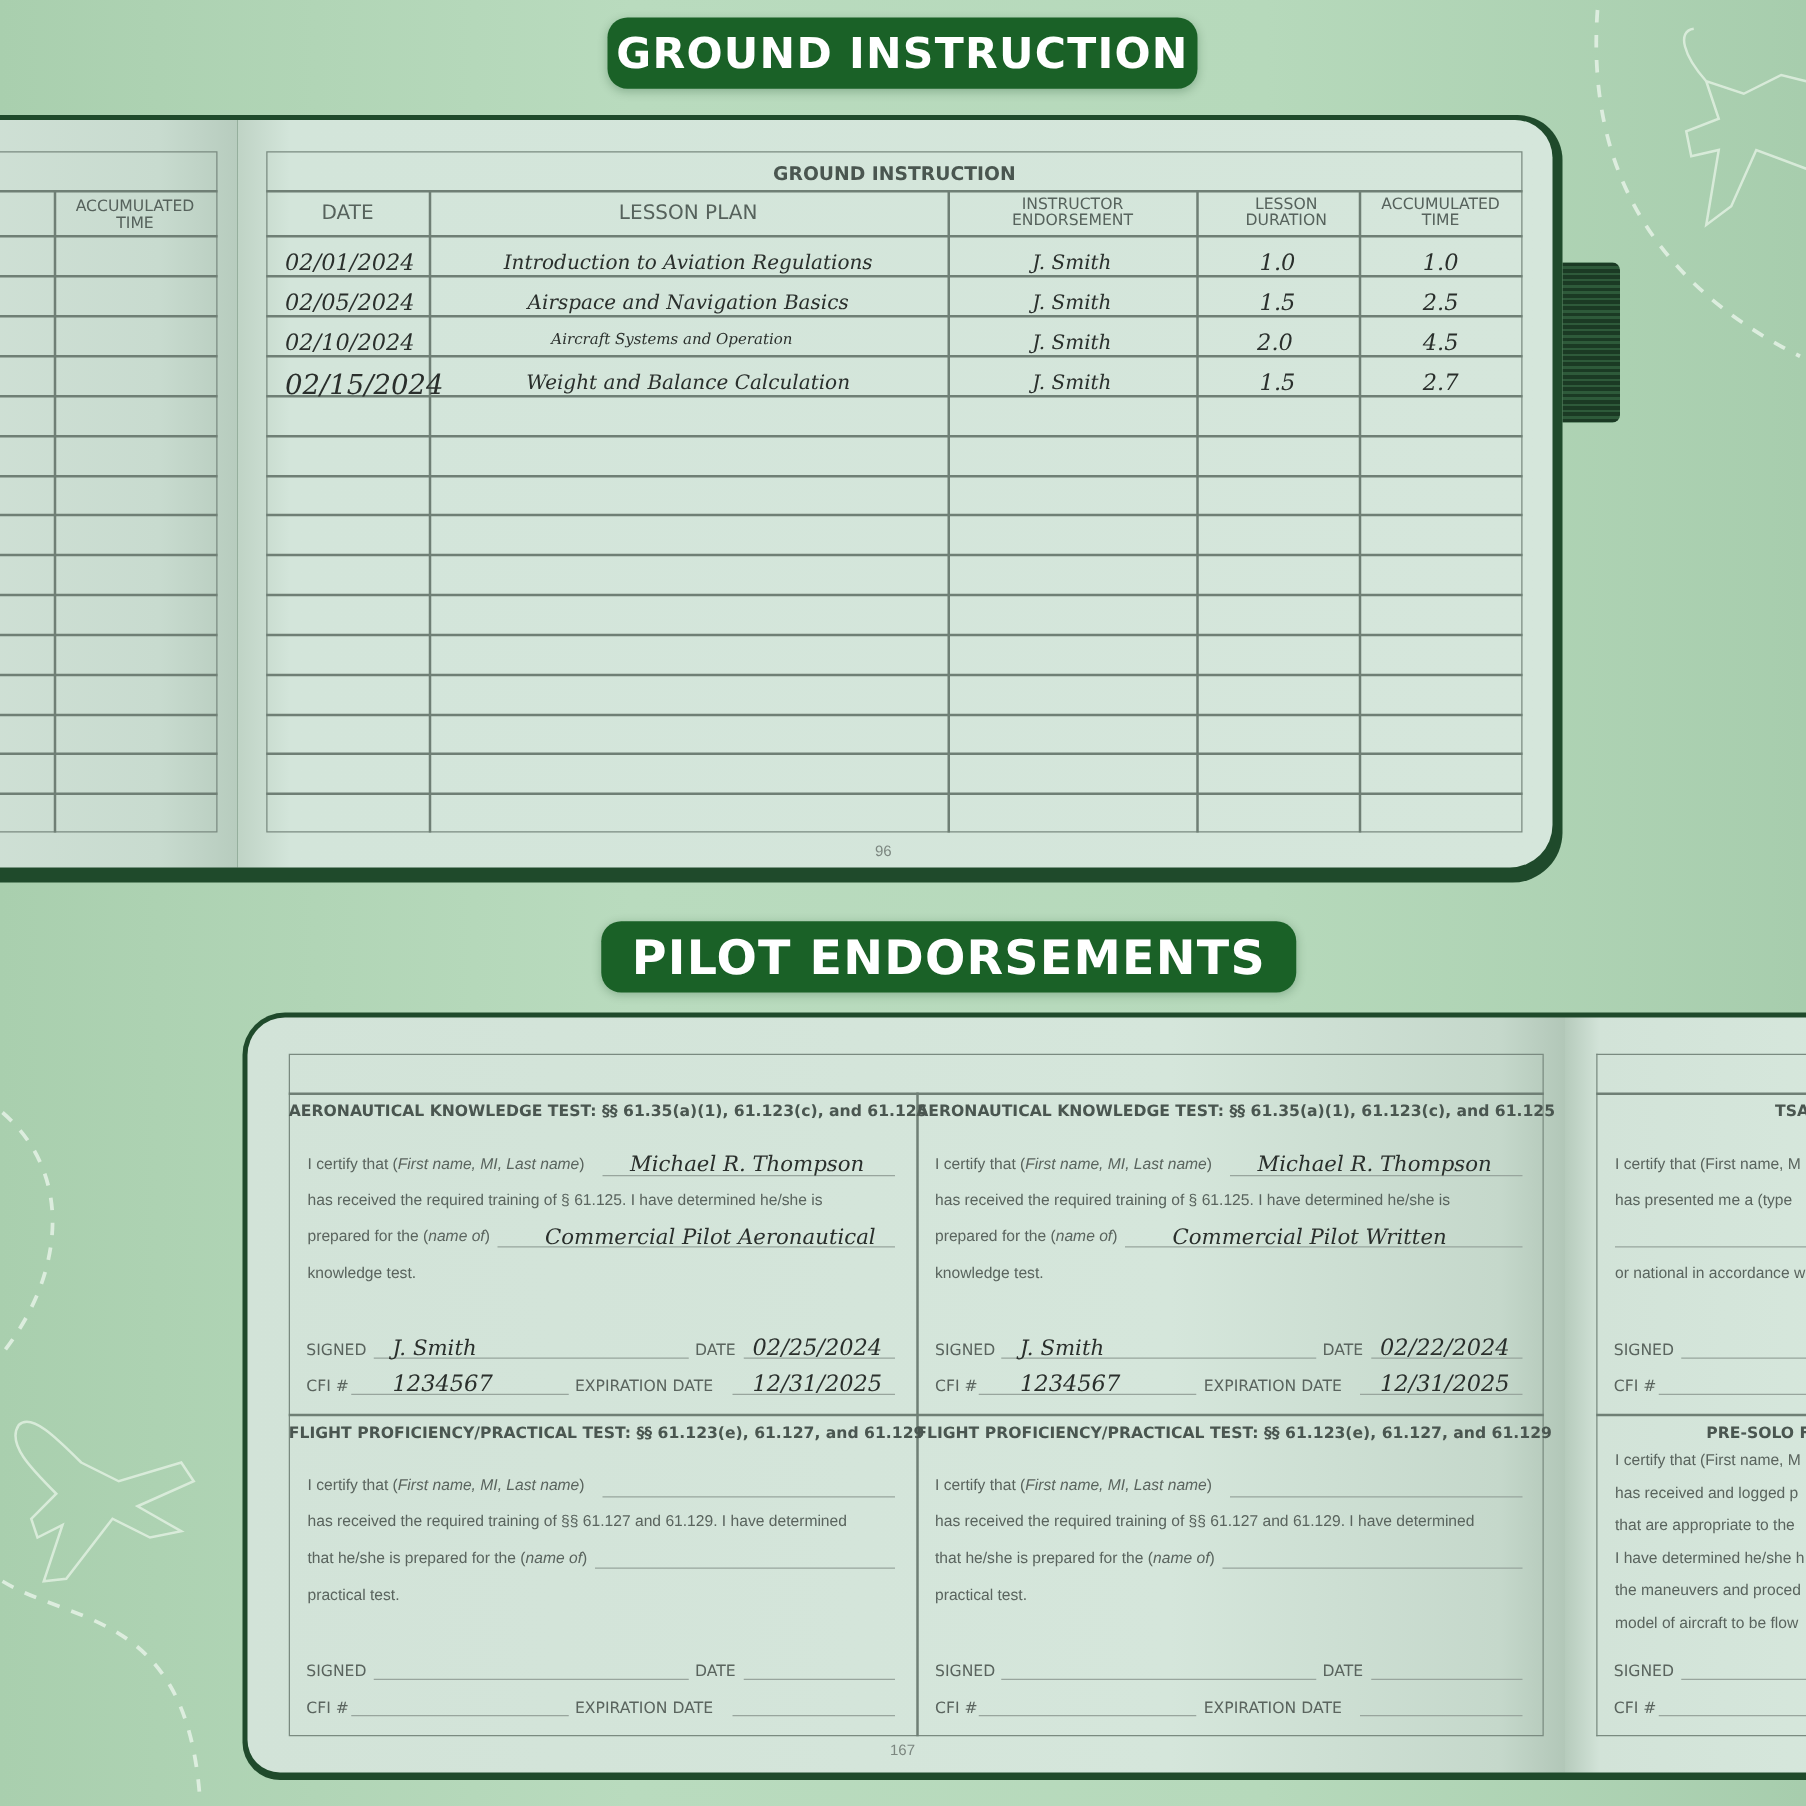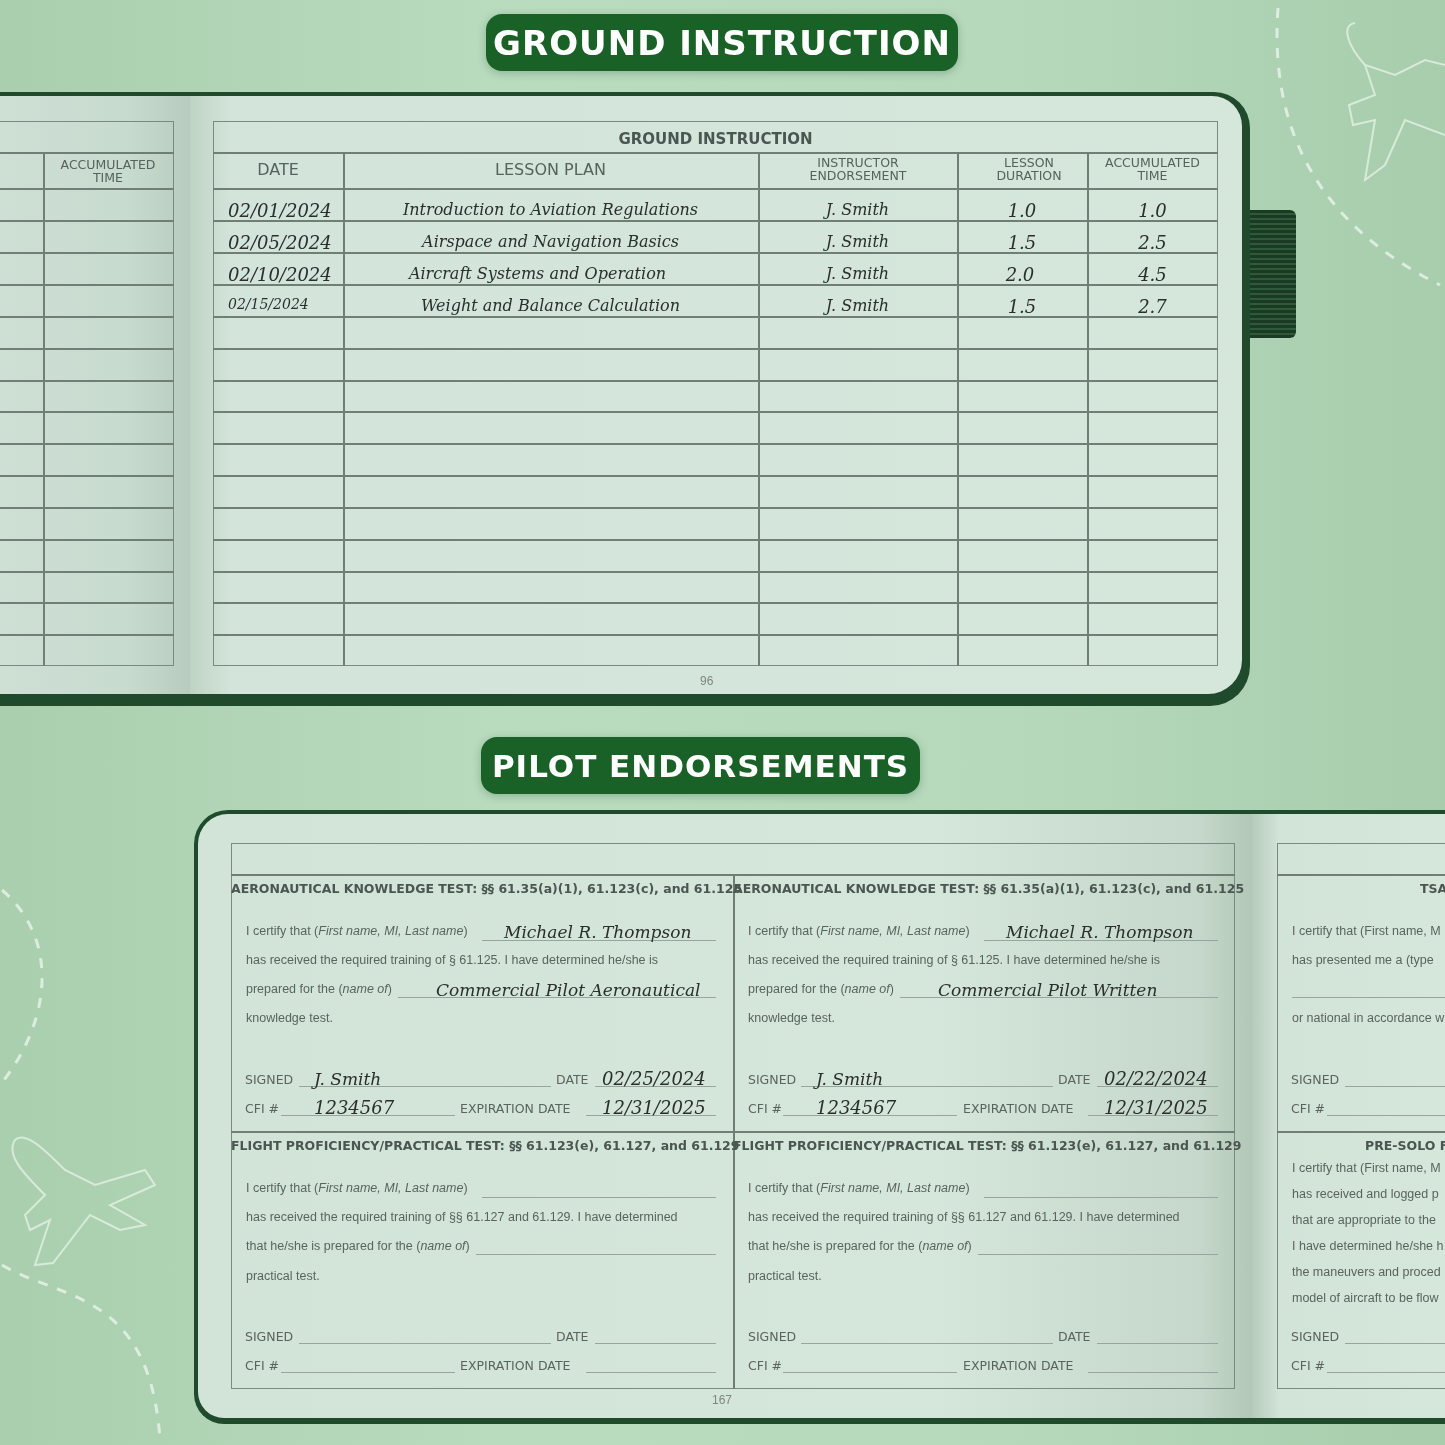--- a/index.html
+++ b/index.html
@@ -10,21 +10,21 @@
     color:#3c4a42;
   }
   .deco { position:absolute; pointer-events:none; }
   .pill {
     position:absolute; background:#1a6127; color:#fff; border-radius:16px;
     font-family:"DejaVu Sans", sans-serif; font-weight:bold; letter-spacing:1px;
     text-align:center; box-shadow:0 2px 8px rgba(0,60,20,.25);
     display:flex; align-items:center; justify-content:center;
   }
   .pill1 { left:486px; top:14px; width:472px; height:57px; font-size:34px; }
-  .pill2 { left:481px; top:737px; width:439px; height:57px; font-size:31px; }
+  .pill2 { left:481px; top:737px; width:556px; height:57px; font-size:38px; }
 
   
   .book1 {
     position:absolute; left:-20px; top:92px; width:1270px; height:614px;
     background:#1f4a2b; border-radius:0 36px 40px 0;
   }
   .book1 .page-left {
     position:absolute; left:0; top:4px; width:210px; height:598px;
     background:linear-gradient(90deg,#cfe0d5 0%,#c8dbcf 70%,#b7ccbe 100%);
   }
@@ -157,27 +157,27 @@
     </div>
     <div>
       <div class="hand" style="left:38px;top:136px;font-size:18px;">02/05/2024</div>
       <div class="hand" style="left:153px;top:136px;width:415px;text-align:center;font-size:16px;">Airspace and Navigation Basics</div>
       <div class="hand" style="left:568px;top:136px;width:199px;text-align:center;font-size:16px;">J. Smith</div>
       <div class="hand" style="left:767px;top:136px;width:130px;text-align:center;font-size:18px;">1.5</div>
       <div class="hand" style="left:897px;top:136px;width:131px;text-align:center;font-size:18px;">2.5</div>
     </div>
     <div>
       <div class="hand" style="left:38px;top:168px;font-size:18px;">02/10/2024</div>
-      <div class="hand" style="left:153px;top:168px;width:389px;text-align:center;font-size:16px;">Aircraft Systems and Operation</div>
+      <div class="hand" style="left:153px;top:168px;width:389px;text-align:center;font-size:12px;">Aircraft Systems and Operation</div>
       <div class="hand" style="left:568px;top:168px;width:199px;text-align:center;font-size:16px;">J. Smith</div>
       <div class="hand" style="left:767px;top:168px;width:126px;text-align:center;font-size:18px;">2.0</div>
       <div class="hand" style="left:897px;top:168px;width:131px;text-align:center;font-size:18px;">4.5</div>
     </div>
     <div>
-      <div class="hand" style="left:38px;top:200px;font-size:14px;">02/15/2024</div>
+      <div class="hand" style="left:38px;top:200px;font-size:22px;">02/15/2024</div>
       <div class="hand" style="left:153px;top:200px;width:415px;text-align:center;font-size:16px;">Weight and Balance Calculation</div>
       <div class="hand" style="left:568px;top:200px;width:199px;text-align:center;font-size:16px;">J. Smith</div>
       <div class="hand" style="left:767px;top:200px;width:130px;text-align:center;font-size:18px;">1.5</div>
       <div class="hand" style="left:897px;top:200px;width:131px;text-align:center;font-size:18px;">2.7</div>
     </div>
 
     <div class="pageno" style="left:510px;top:578px;">96</div>
   </div>
 </div>
 

